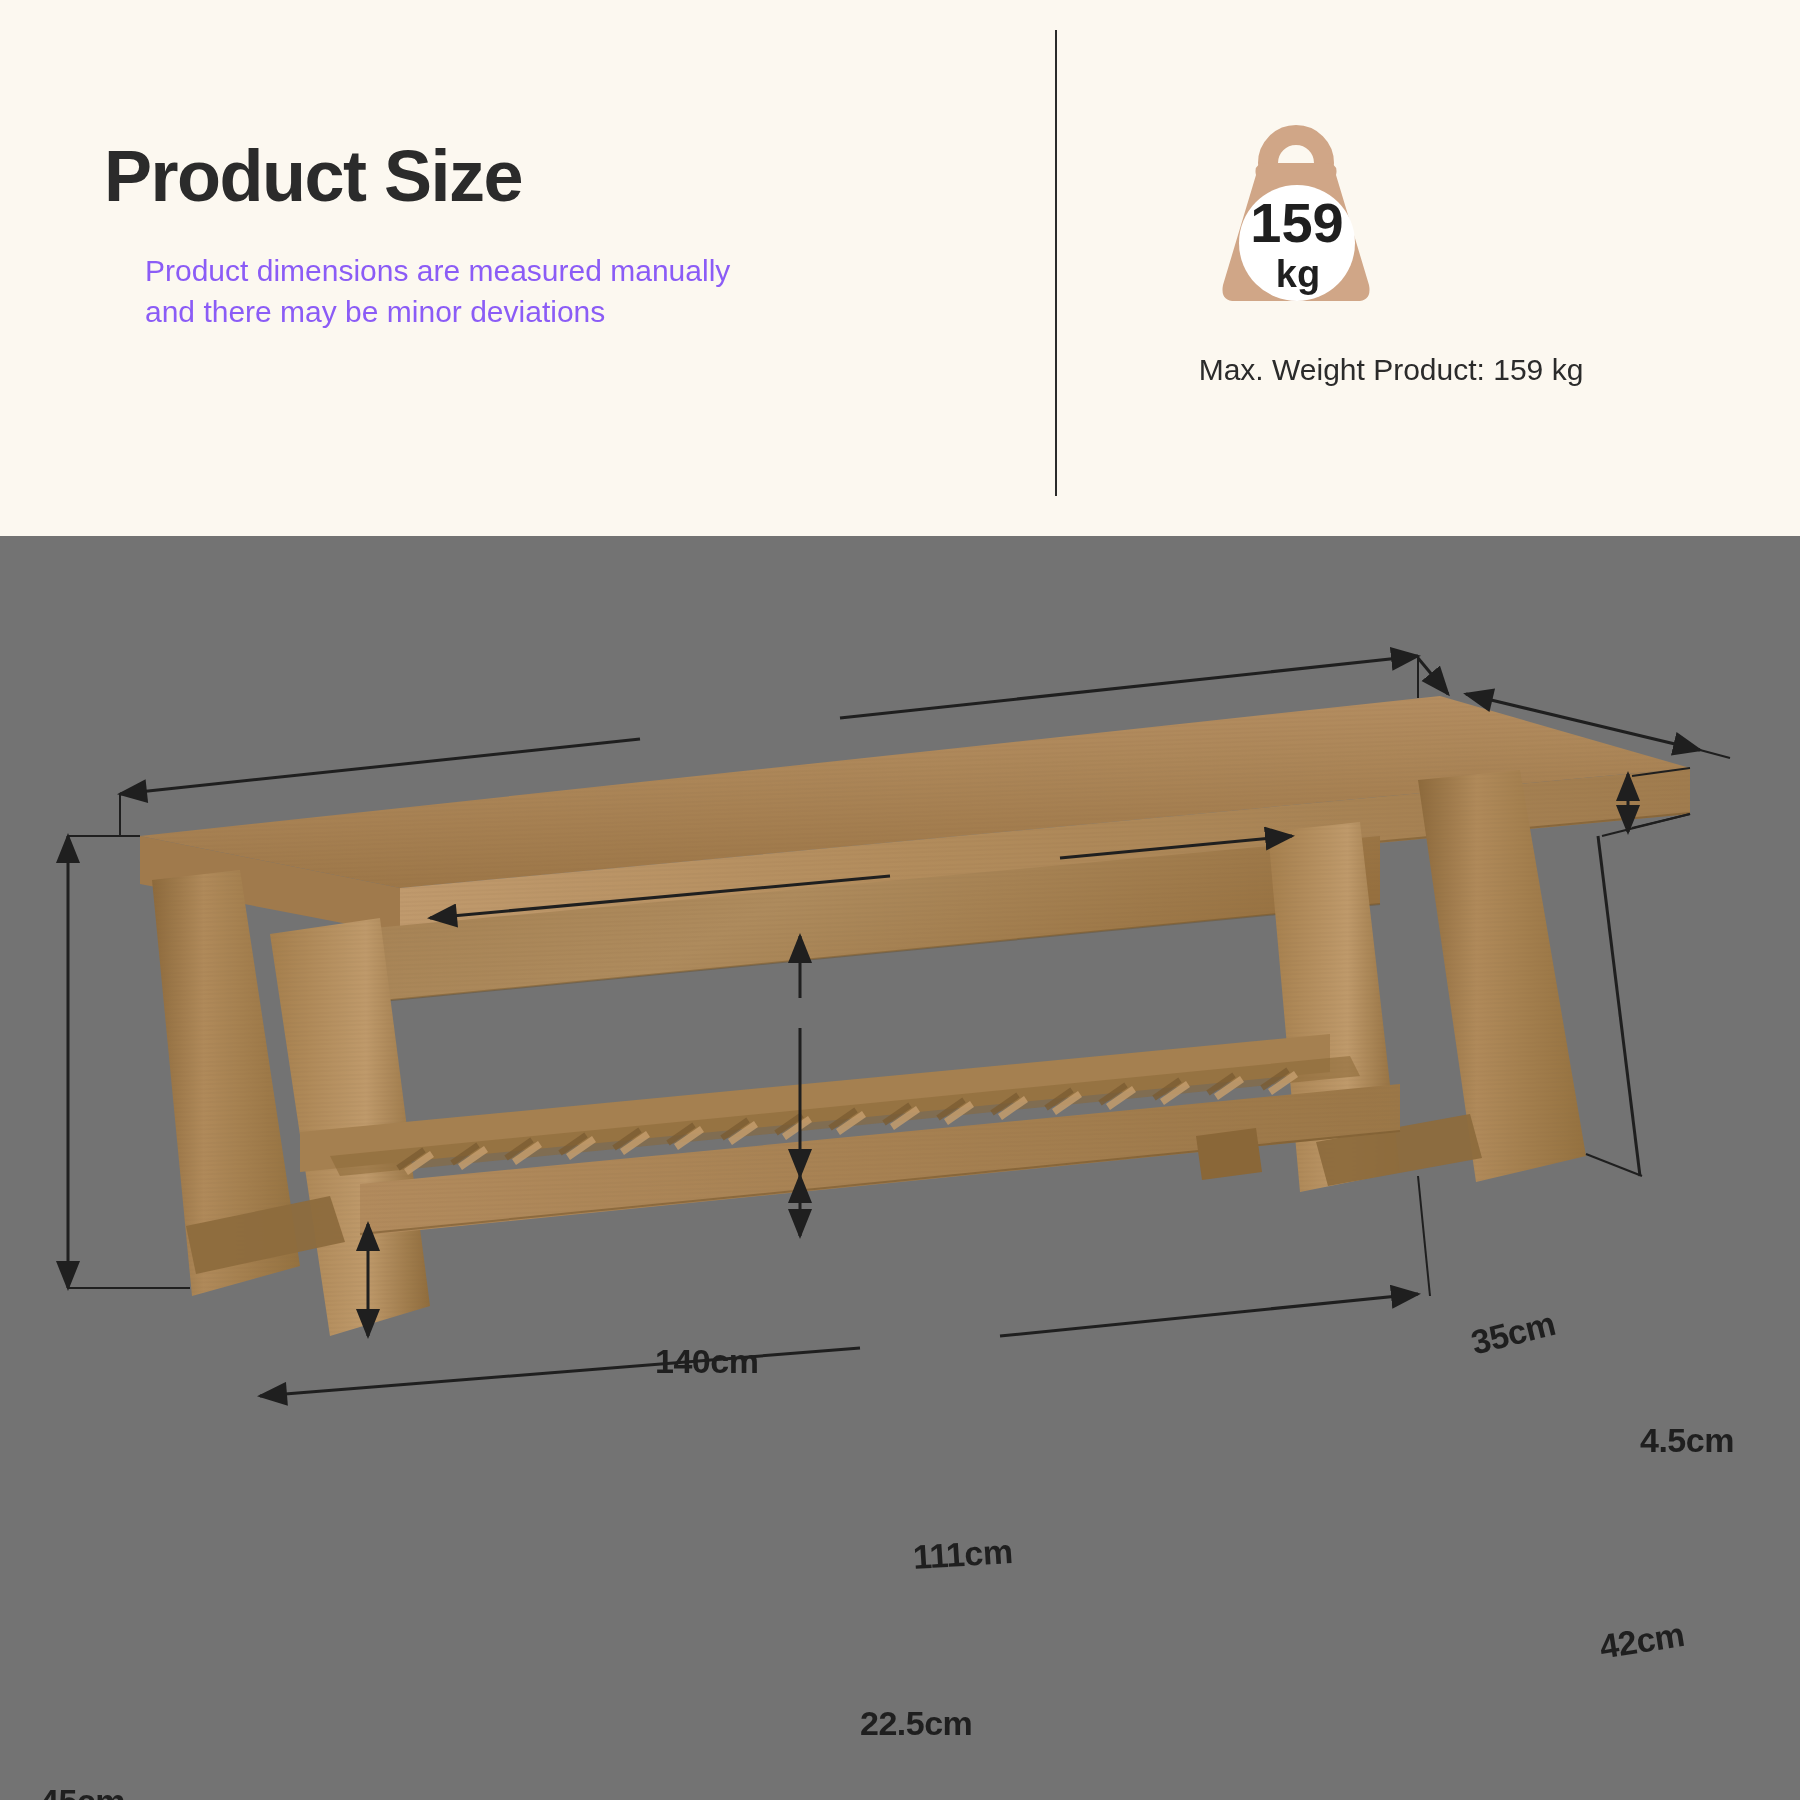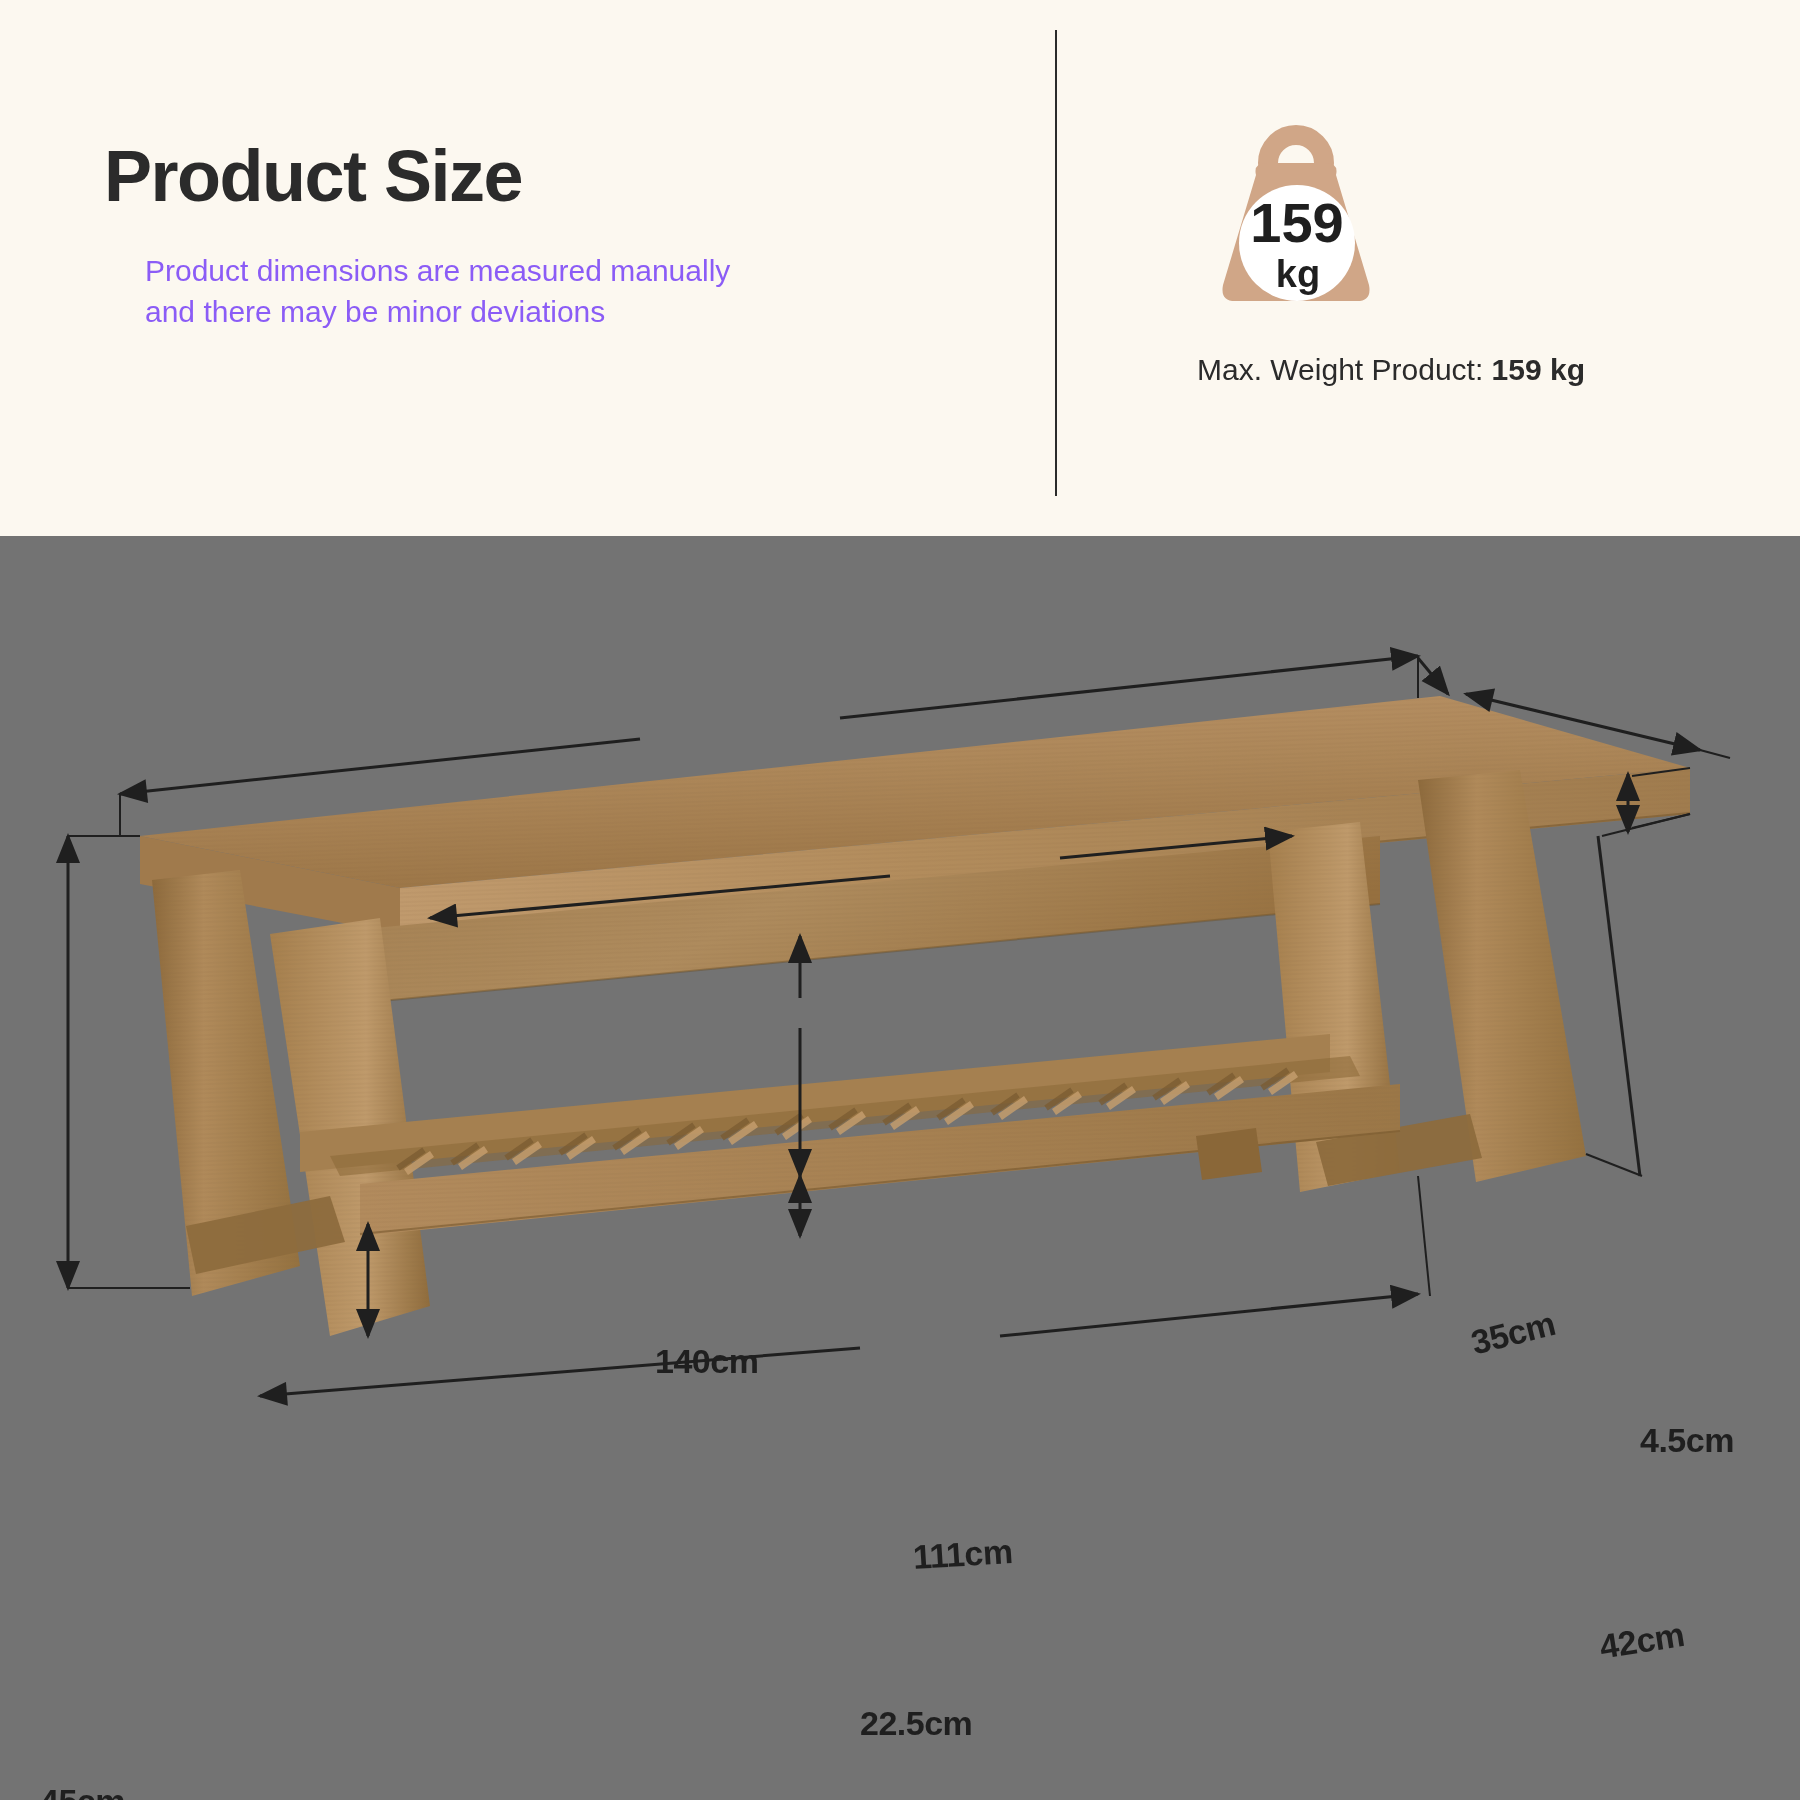--- a/index.html
+++ b/index.html
@@ -38,21 +38,21 @@
   }
   .weight-icon{
     position:absolute;left:120px;top:15px;width:190px;height:180px;
   }
   .weight-icon svg{display:block;}
   .weight-caption{
     position:absolute;left:0px;top:243px;width:620px;
     text-align:center;
     font-size:30px;color:#2b2b2b;white-space:nowrap;
   }
-  .weight-caption b{font-weight:700;}
+  .weight-caption b{font-weight:400;}
 
   
   .diagram{
     position:absolute;left:0;top:536px;width:1800px;height:1264px;
     background:#737373;
   }
   .diagram svg{position:absolute;left:0;top:0;}
 
   .dim-label{
     position:absolute;

